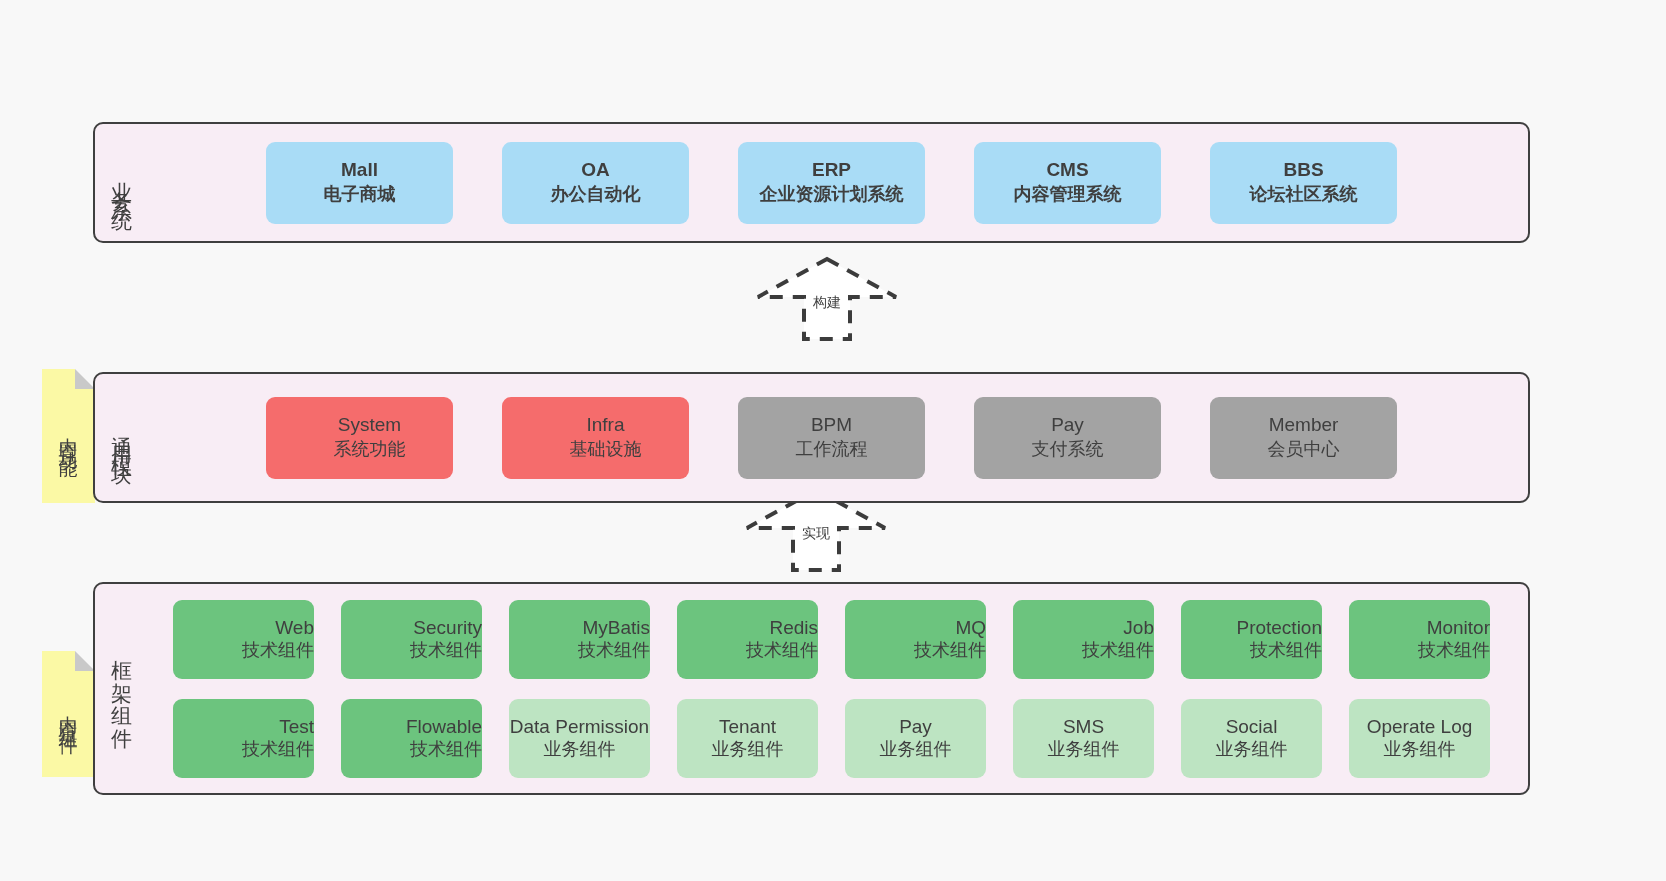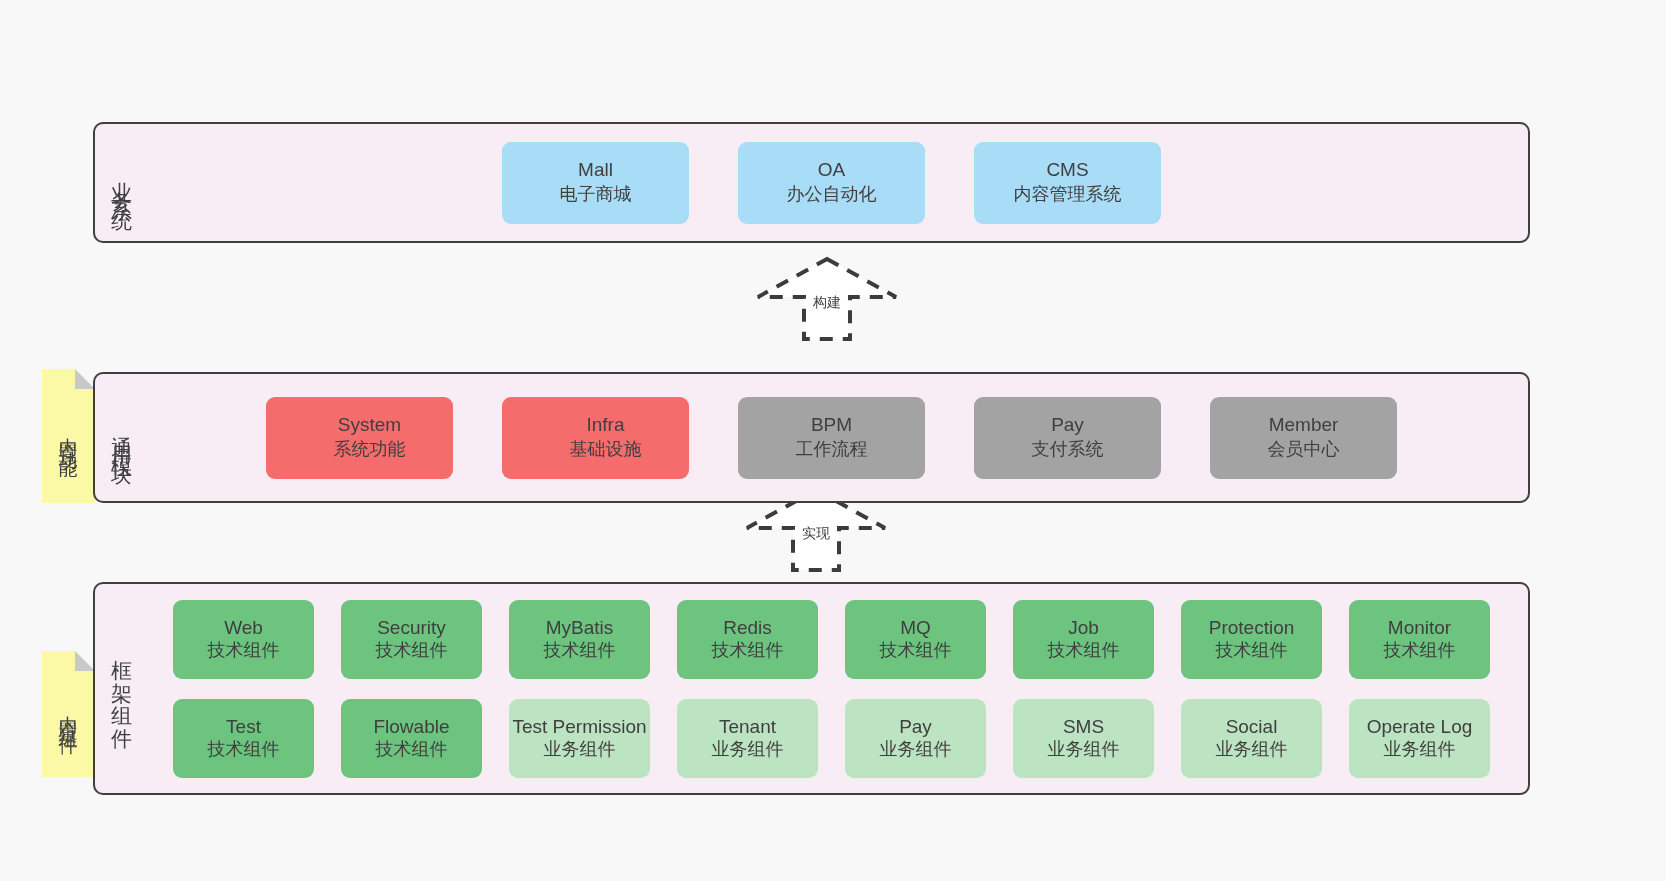--- a/index.html
+++ b/index.html
@@ -45,24 +45,24 @@
   .box {
     width:187px; height:82px; border-radius:9px;
     display:flex; flex-direction:column;
     align-items:center; justify-content:center;
     text-align:center; line-height:1.3;
   }
   #layer-framework .box { width:141px; height:79px; line-height:1.22; }
   .box-name { font-size:19px; }
   .box-desc { font-size:18px; }
 
-  .blue       { background:#a9dcf6; }
+  .blue       { background:#a9dcf6;font-weight:bold; }
   .red        { background:#f56c6c;padding-left:20px; }
   .pink       { background:#a3a3a3; }
-  .green      { background:#6cc47e; }
+  .green      { background:#6cc47e;align-items:flex-end; }
   .lightgreen { background:#bde4c2; }
 
   
   .note {
     position:absolute; left:42px; width:53px;
     background:#fbf9a5; z-index:1;
     display:flex; align-items:center; justify-content:center;
   }
   #note-common    { top:369px; height:134px; }
   #note-framework { top:651px; height:126px; }
@@ -111,22 +111,30 @@
       <div class="box-row">
         <div class="box blue">
           <div class="box-name">Mall</div>
           <div class="box-desc">电子商城</div>
         </div>
         <div class="box blue">
           <div class="box-name">OA</div>
           <div class="box-desc">办公自动化</div>
         </div>
         <div class="box blue">
+          <div class="box-name">ERP</div>
+          <div class="box-desc">企业资源计划系统</div>
+        </div>
+        <div class="box blue">
           <div class="box-name">CMS</div>
           <div class="box-desc">内容管理系统</div>
+        </div>
+        <div class="box blue">
+          <div class="box-name">BBS</div>
+          <div class="box-desc">论坛社区系统</div>
         </div>
       </div>
     </div>
   </section>
 
   <div class="arrow" id="arrow-build">
     <svg viewBox="0 0 146 86">
       <polygon points="73,3 142,41 96,41 96,83 50,83 50,41 4,41"></polygon>
     </svg>
     <span class="arrow-label">构建</span>
@@ -211,21 +219,21 @@
       <div class="box-row">
         <div class="box green">
           <div class="box-name">Test</div>
           <div class="box-desc">技术组件</div>
         </div>
         <div class="box green">
           <div class="box-name">Flowable</div>
           <div class="box-desc">技术组件</div>
         </div>
         <div class="box lightgreen">
-          <div class="box-name">Test Permission</div>
+          <div class="box-name">Data Permission</div>
           <div class="box-desc">业务组件</div>
         </div>
         <div class="box lightgreen">
           <div class="box-name">Tenant</div>
           <div class="box-desc">业务组件</div>
         </div>
         <div class="box lightgreen">
           <div class="box-name">Pay</div>
           <div class="box-desc">业务组件</div>
         </div>

